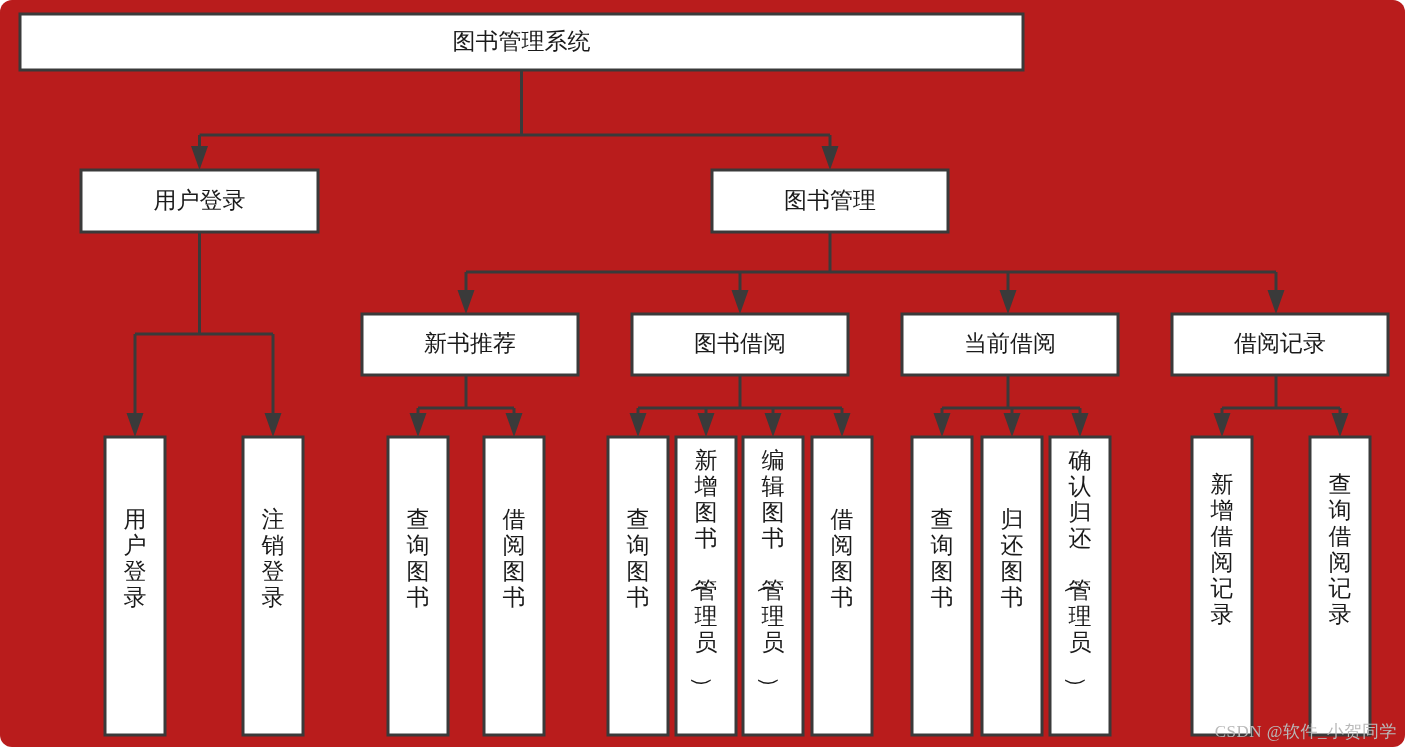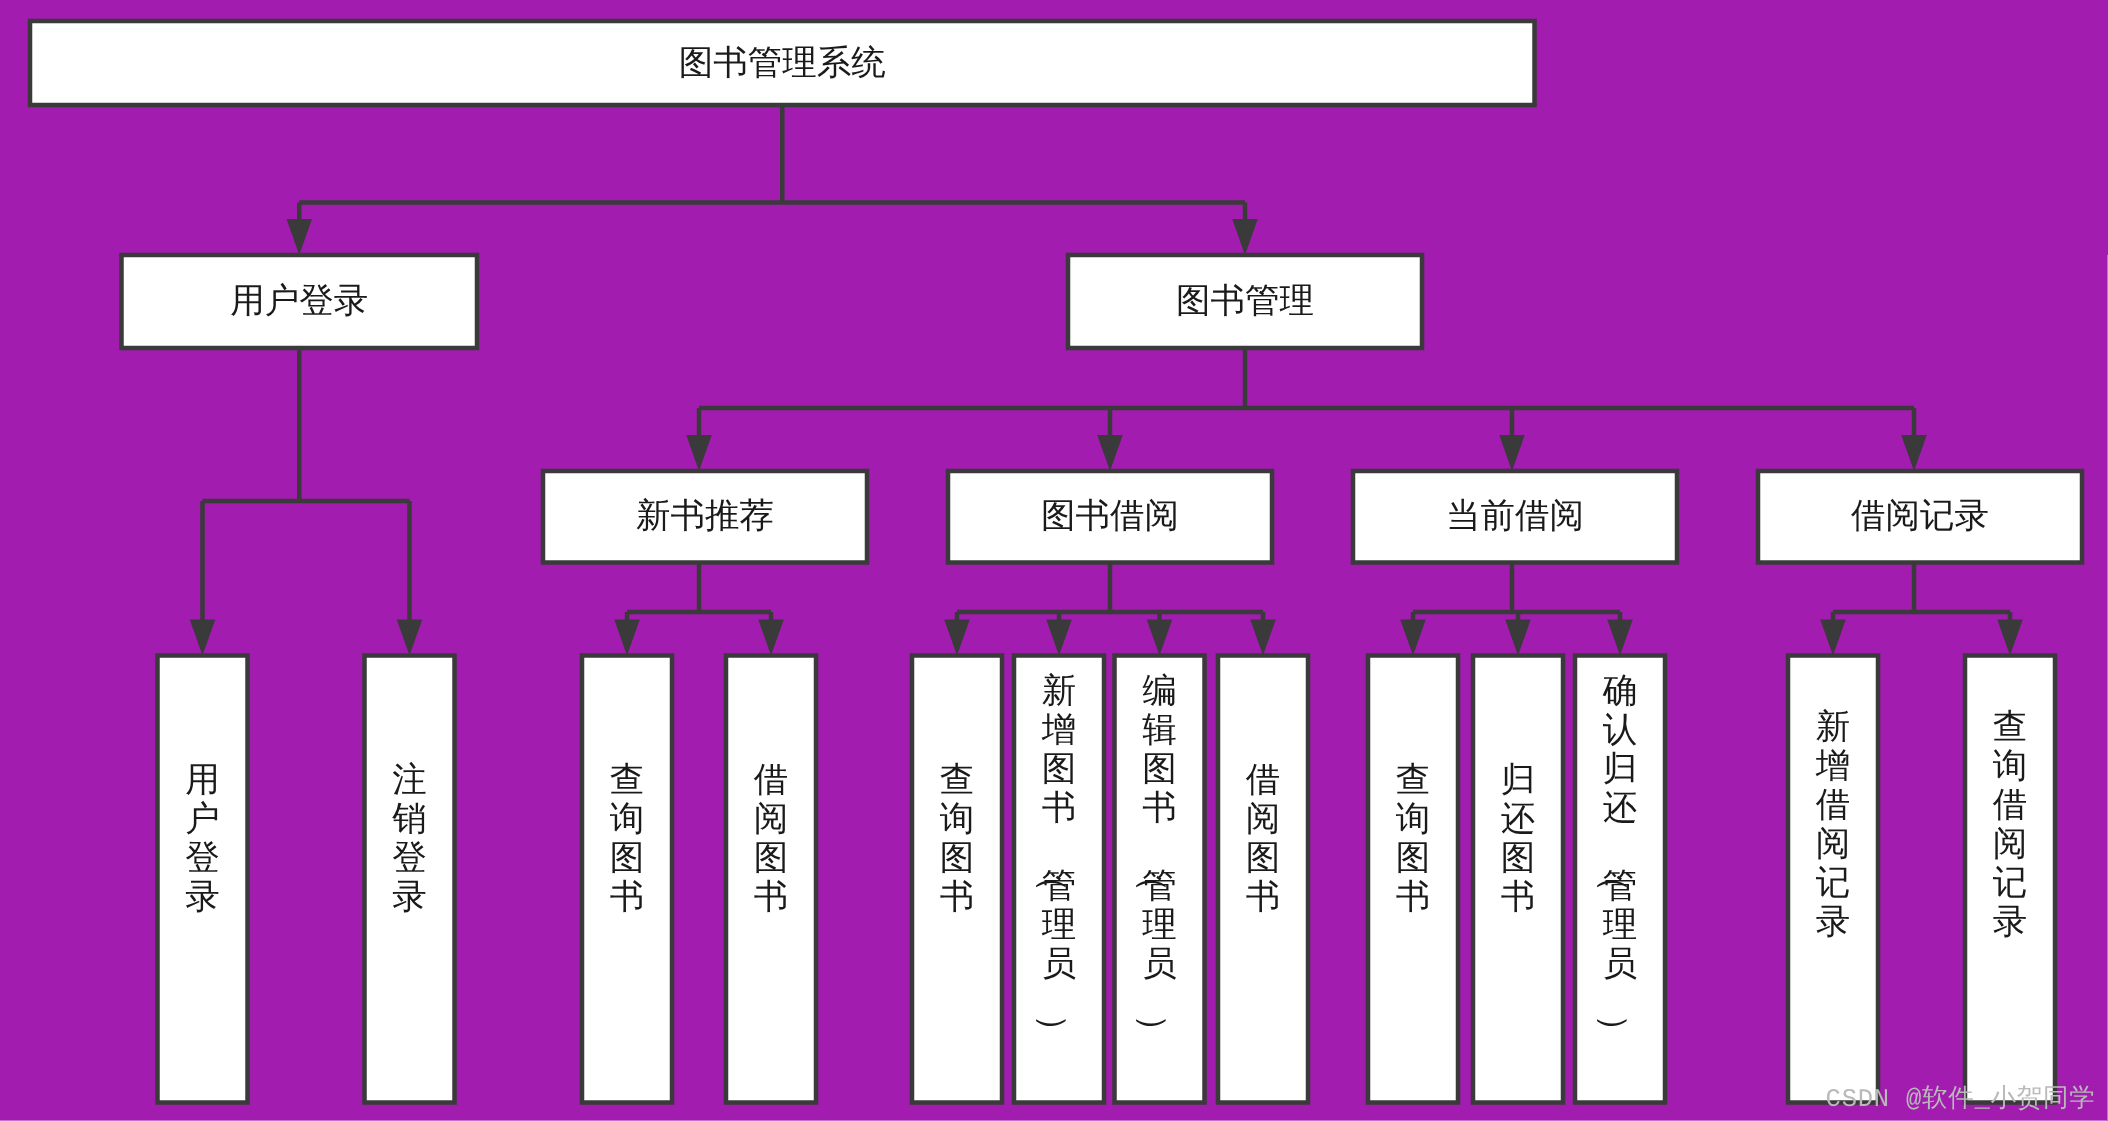--- a/index.html
+++ b/index.html
@@ -10,21 +10,22 @@
   body {
     width: 1405px;
     height: 747px;
     font-family: "Liberation Sans", sans-serif;
     overflow: hidden;
   }
   #diagram-root {
     position: relative;
     width: 1405px;
     height: 747px;
-    background: #a21caf;
+    background: #b91c1c;
+    border-radius: 12px;
   }
   svg.diagram {
     position: absolute;
     left: 0;
     top: 0;
     width: 1405px;
     height: 747px;
   }
   .node-box {
     fill: #ffffff;
@@ -51,21 +52,21 @@
   .node-label-v {
     font-family: "Liberation Sans", sans-serif;
     font-size: 23px;
     fill: #1a1a1a;
     text-anchor: middle;
   }
   .watermark {
     position: absolute;
     right: 8px;
     bottom: 4px;
-    font-family: Liberation Mono, monospace;
+    font-family: Liberation Serif, serif;
     font-size: 17px;
     color: #b9b9b9;
     letter-spacing: 0.5px;
     white-space: nowrap;
     user-select: none;
   }
 </style>
 </head>
 <body>
 

